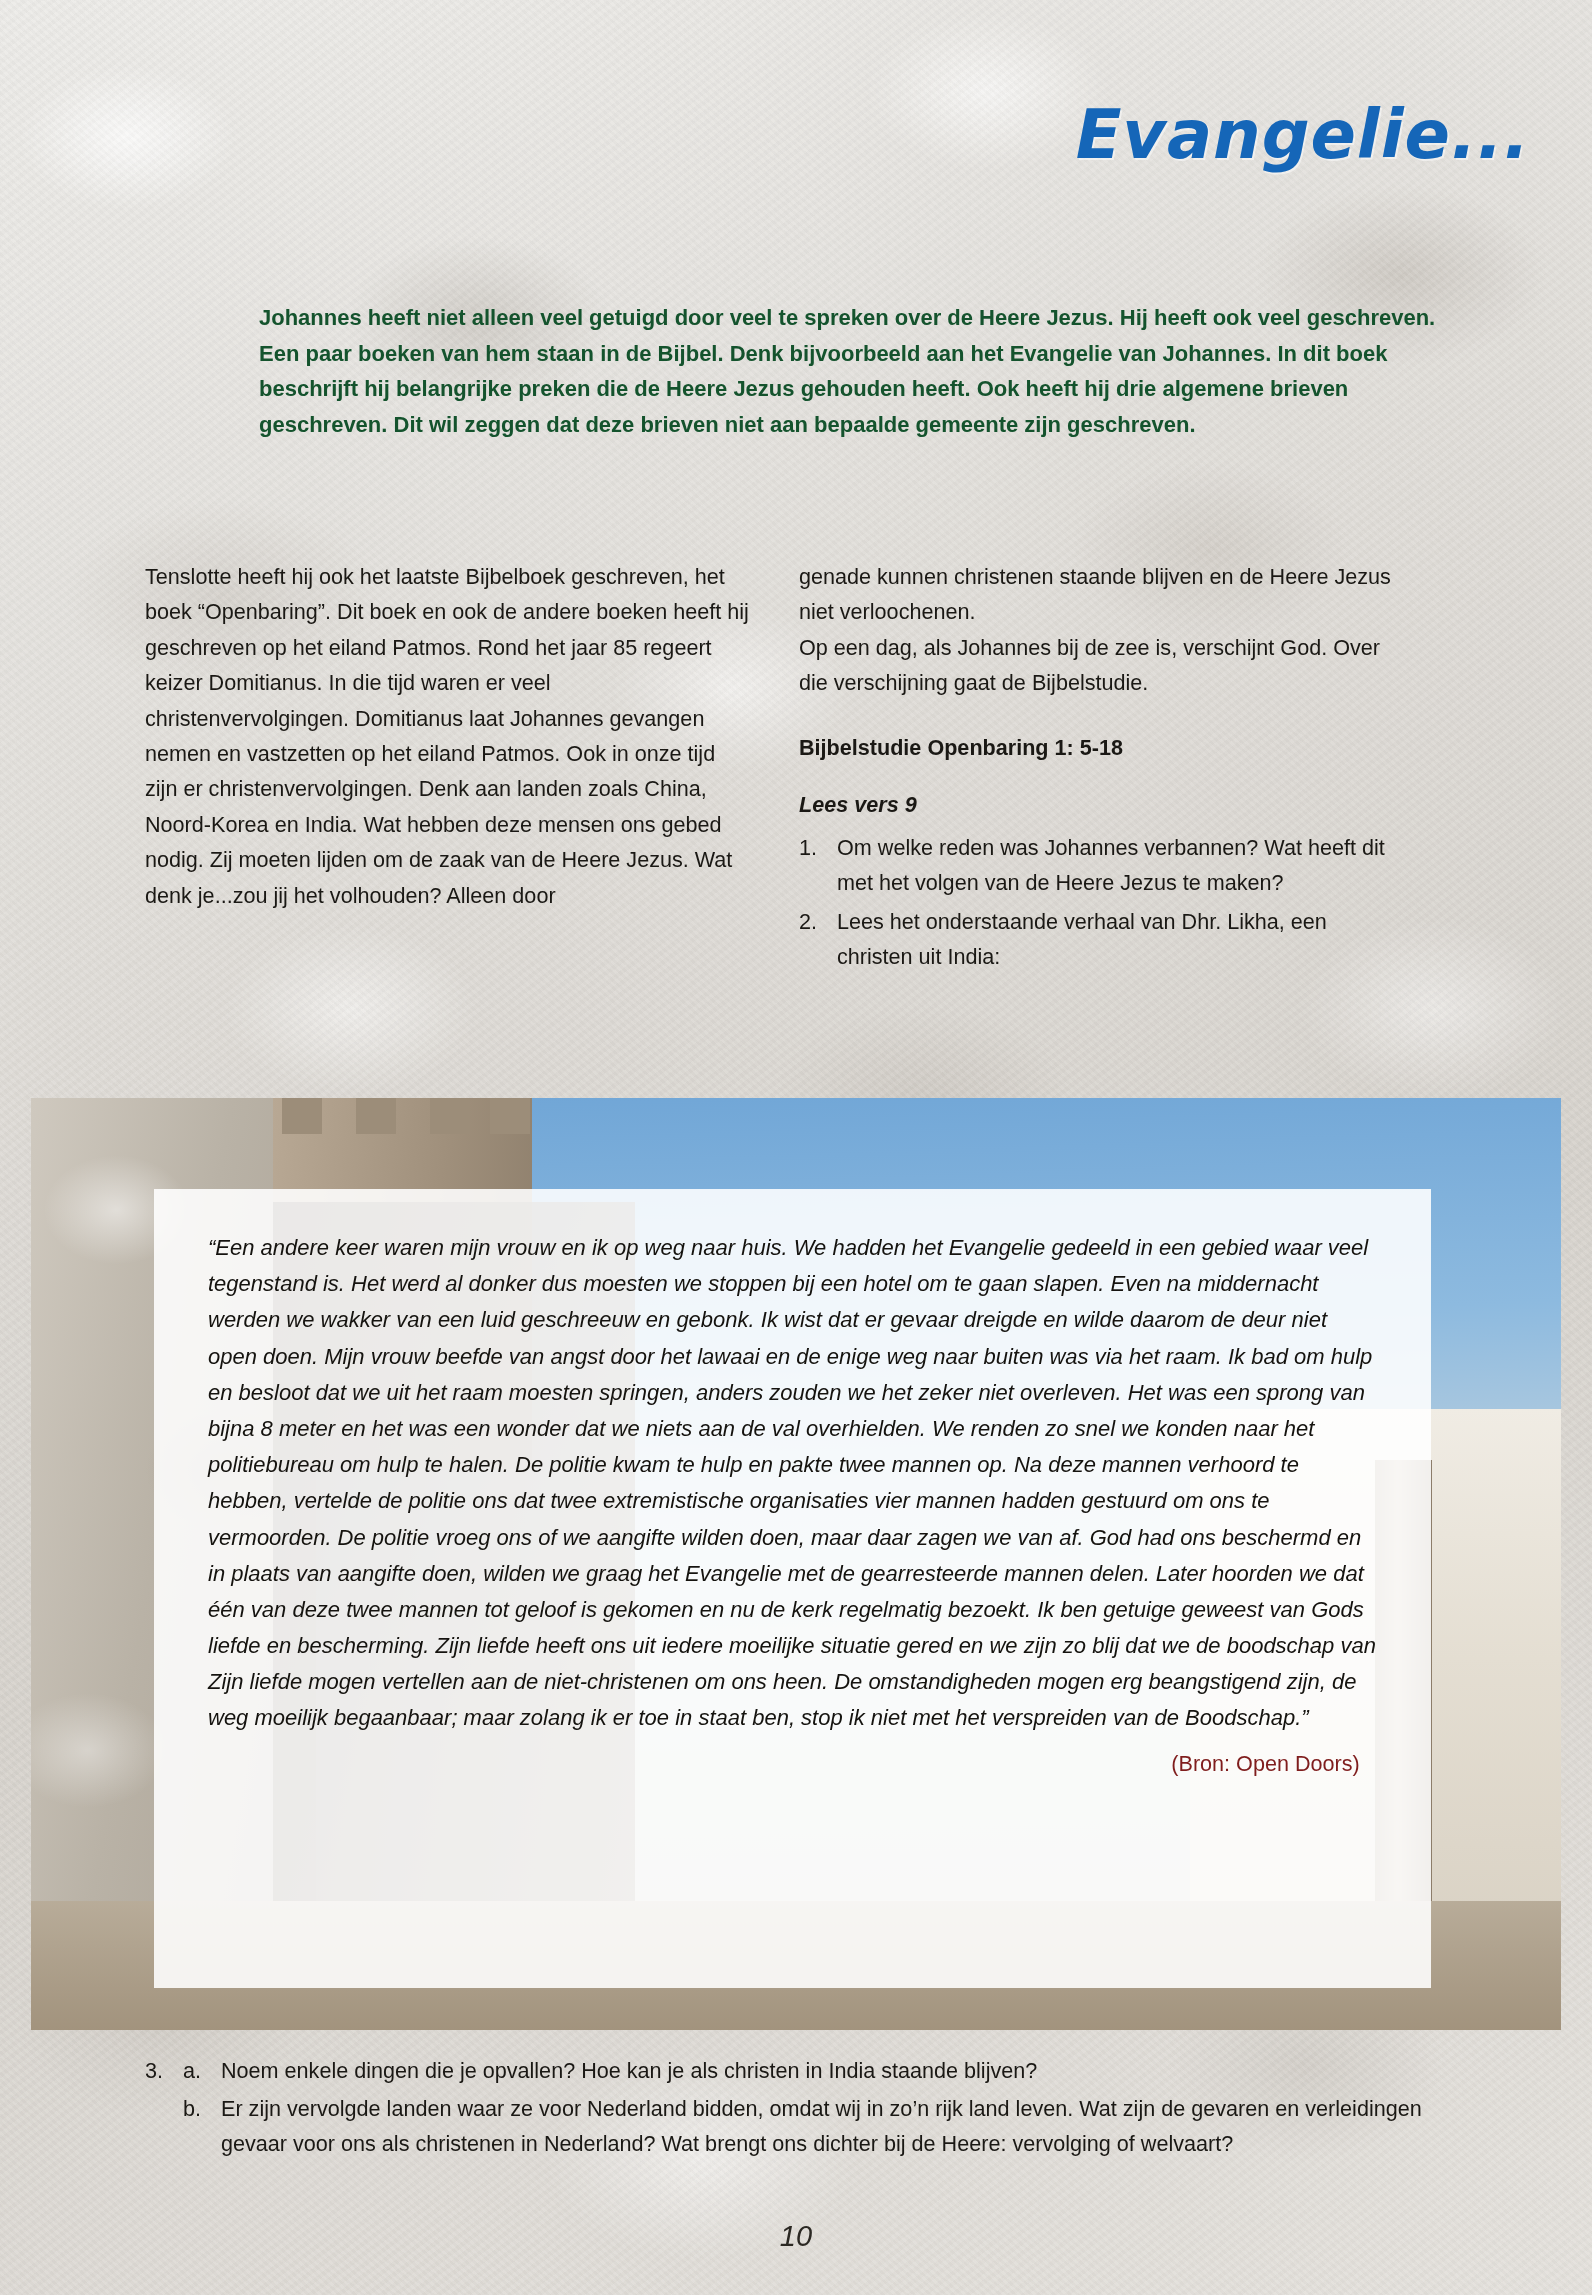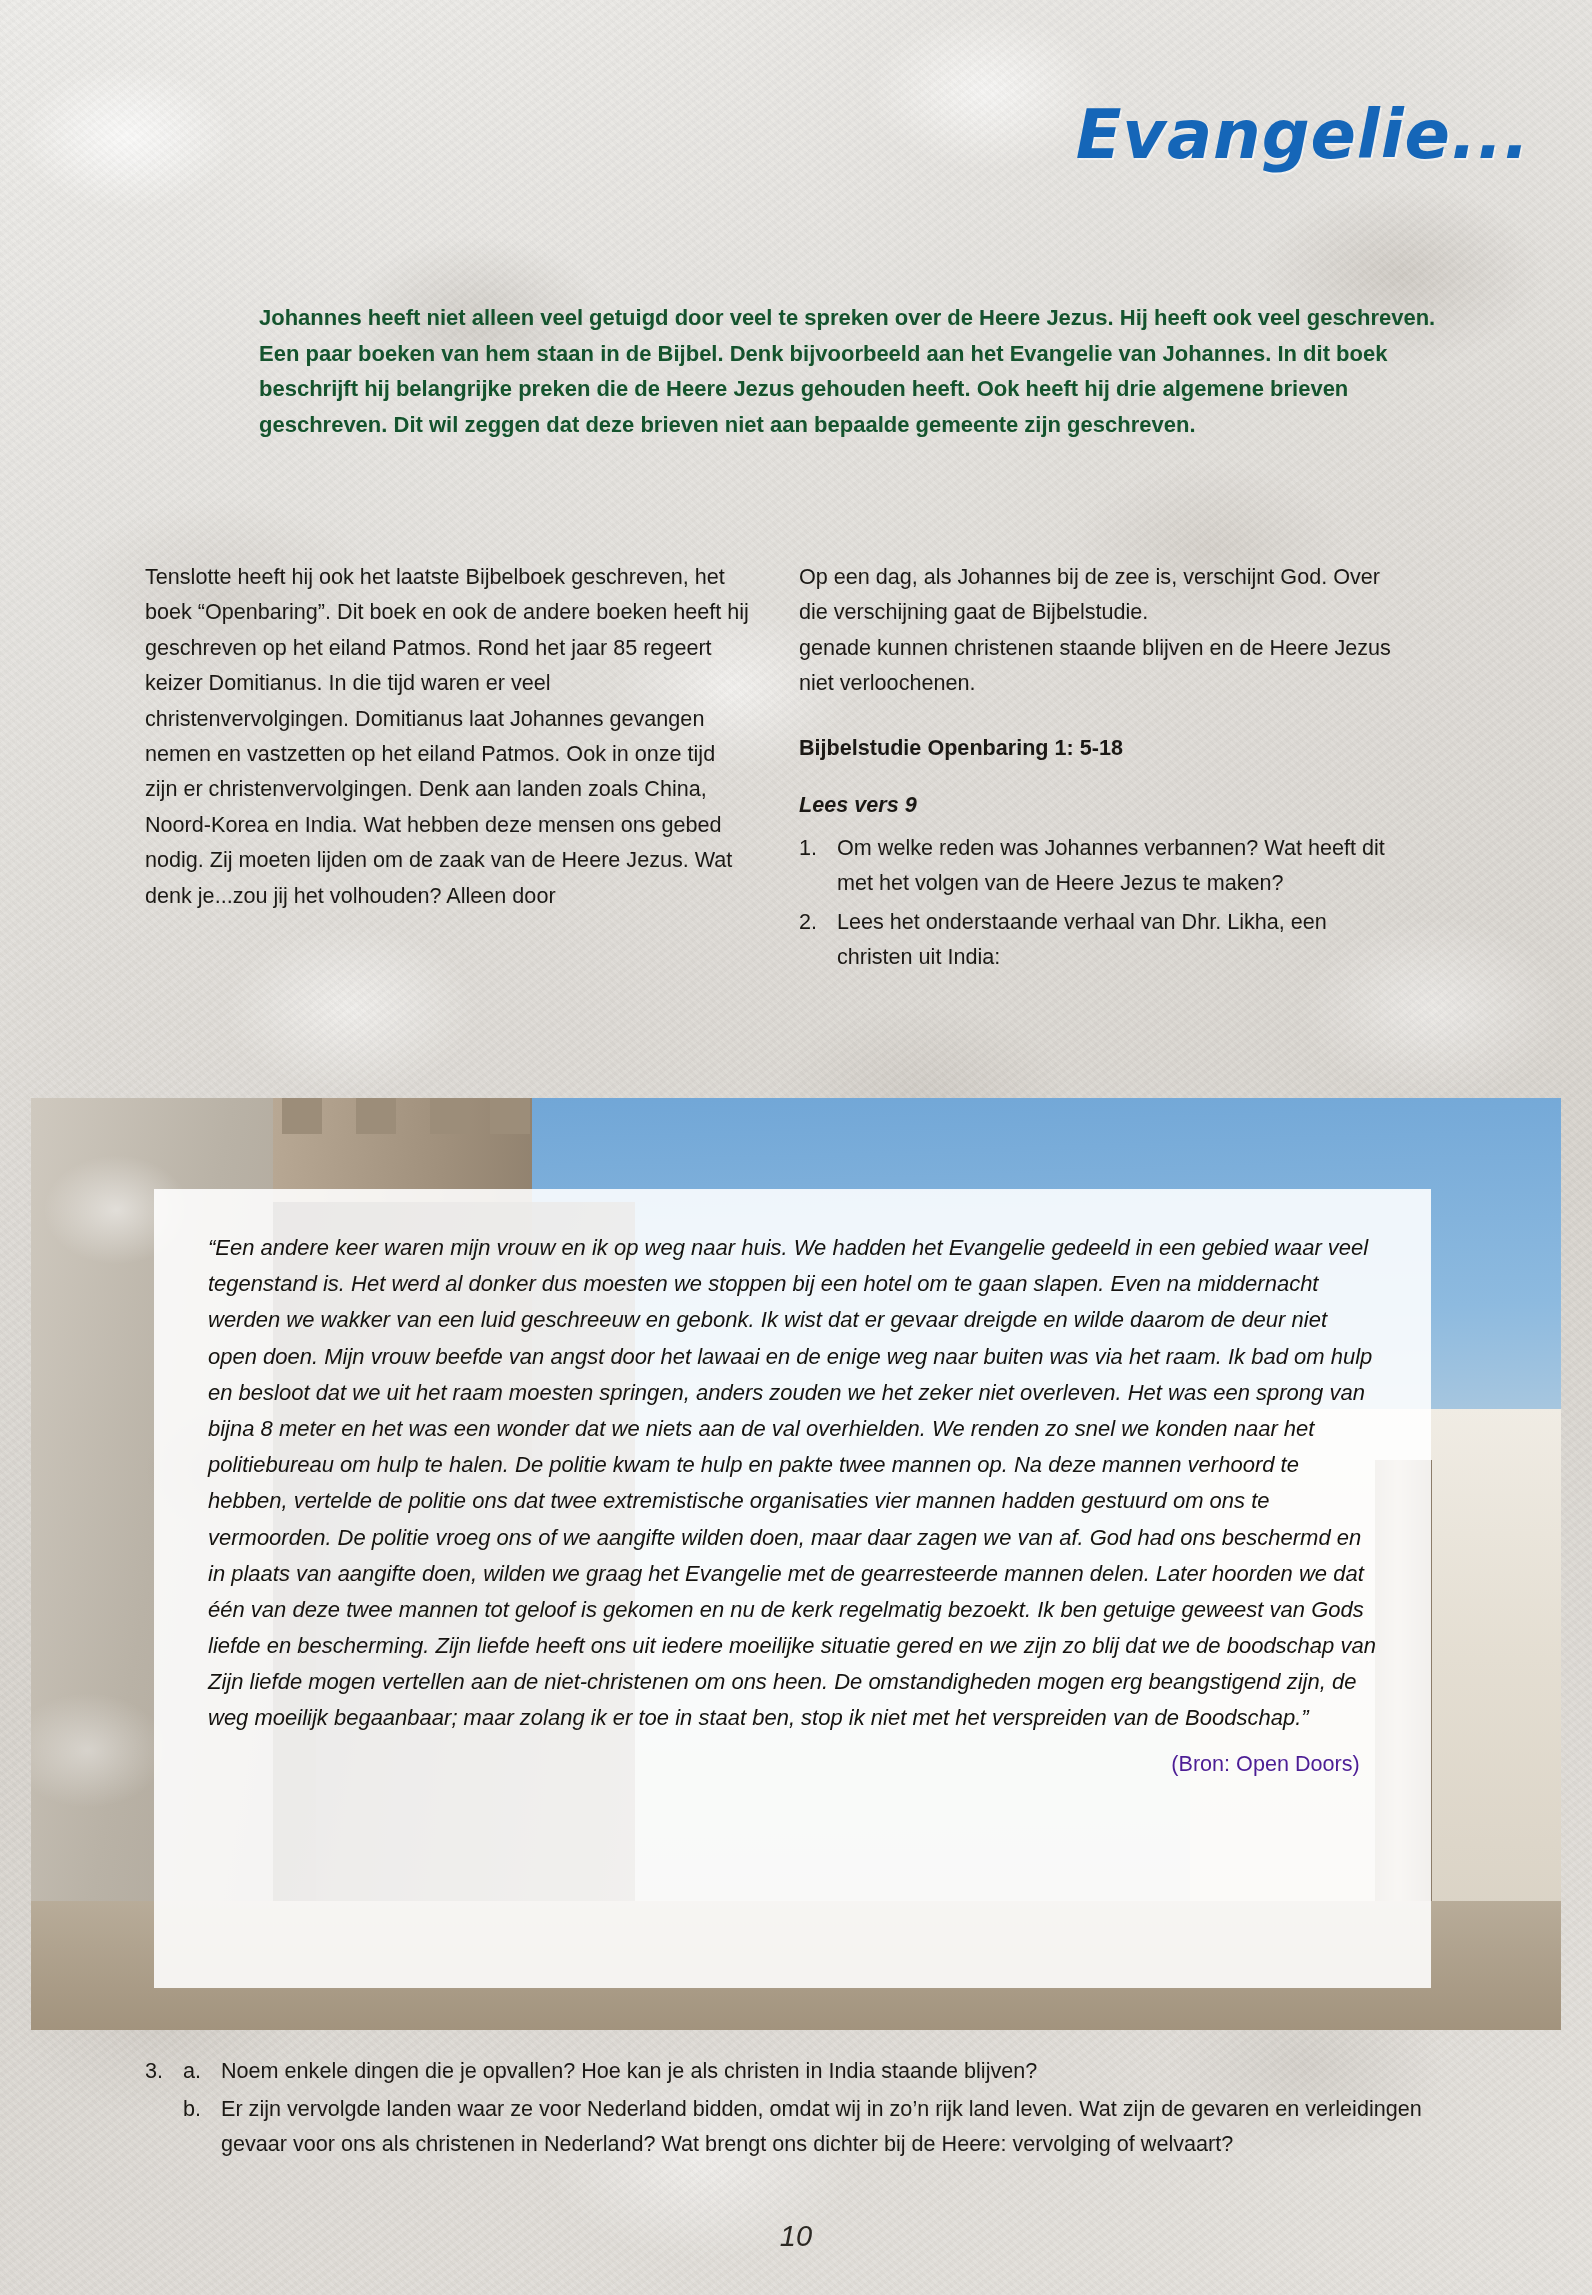--- a/index.html
+++ b/index.html
@@ -185,21 +185,21 @@
     line-height: 1.645;
     color: #15130f;
     margin: 0;
   }
   .quote-source {
     margin-top: 14px;
     text-align: right;
     padding-right: 17.3px;
     font-size: 21.6px;
     font-style: normal;
-    color: #4c1d95;
+    color: #7f1d1d;
   }
 
   
   .bottom-q {
     position: absolute;
     top: 2054px;
     left: 145px;
     width: 1346px;
     font-size: 21.6px;
     line-height: 1.62;
@@ -232,22 +232,22 @@
 
 <div class="header-title">Evangelie...</div>
 
 <div class="intro">Johannes heeft niet alleen veel getuigd door veel te spreken over de Heere Jezus. Hij heeft ook veel geschreven. Een paar boeken van hem staan in de Bijbel. Denk bijvoorbeeld aan het Evangelie van Johannes. In dit boek beschrijft hij belangrijke preken die de Heere Jezus gehouden heeft. Ook heeft hij drie algemene brieven geschreven. Dit wil zeggen dat deze brieven niet aan bepaalde gemeente zijn geschreven.</div>
 
 <div class="cols">
   <div class="col col-left">
     <p>Tenslotte heeft hij ook het laatste Bijbelboek geschreven, het boek “Openbaring”. Dit boek en ook de andere boeken heeft hij geschreven op het eiland Patmos.  Rond het jaar 85 regeert keizer Domitianus. In die tijd waren er veel christenvervolgingen. Domitianus laat Johannes gevangen nemen en vastzetten op het eiland Patmos. Ook in onze tijd zijn er christenvervolgingen. Denk aan landen zoals China, Noord-Korea en India. Wat hebben deze mensen ons gebed nodig. Zij moeten lijden om de zaak van de Heere Jezus. Wat denk je...zou jij het volhouden? Alleen door</p>
   </div>
   <div class="col col-right">
+    <p>genade kunnen christenen staande blijven en de Heere Jezus niet verloochenen.</p>
     <p>Op een dag, als Johannes bij de zee is, verschijnt God. Over die verschijning gaat de Bijbelstudie.</p>
-    <p>genade kunnen christenen staande blijven en de Heere Jezus niet verloochenen.</p>
     <p class="subhead">Bijbelstudie Openbaring 1: 5-18</p>
     <p class="lees">Lees vers 9</p>
     <ol class="qlist">
       <li>
         <span class="num">1.</span>
         <span class="txt">Om welke reden was Johannes verbannen? Wat heeft dit met het volgen van de Heere Jezus te maken?</span>
       </li>
       <li>
         <span class="num">2.</span>
         <span class="txt">Lees het onderstaande verhaal van Dhr. Likha, een christen uit India:</span>

